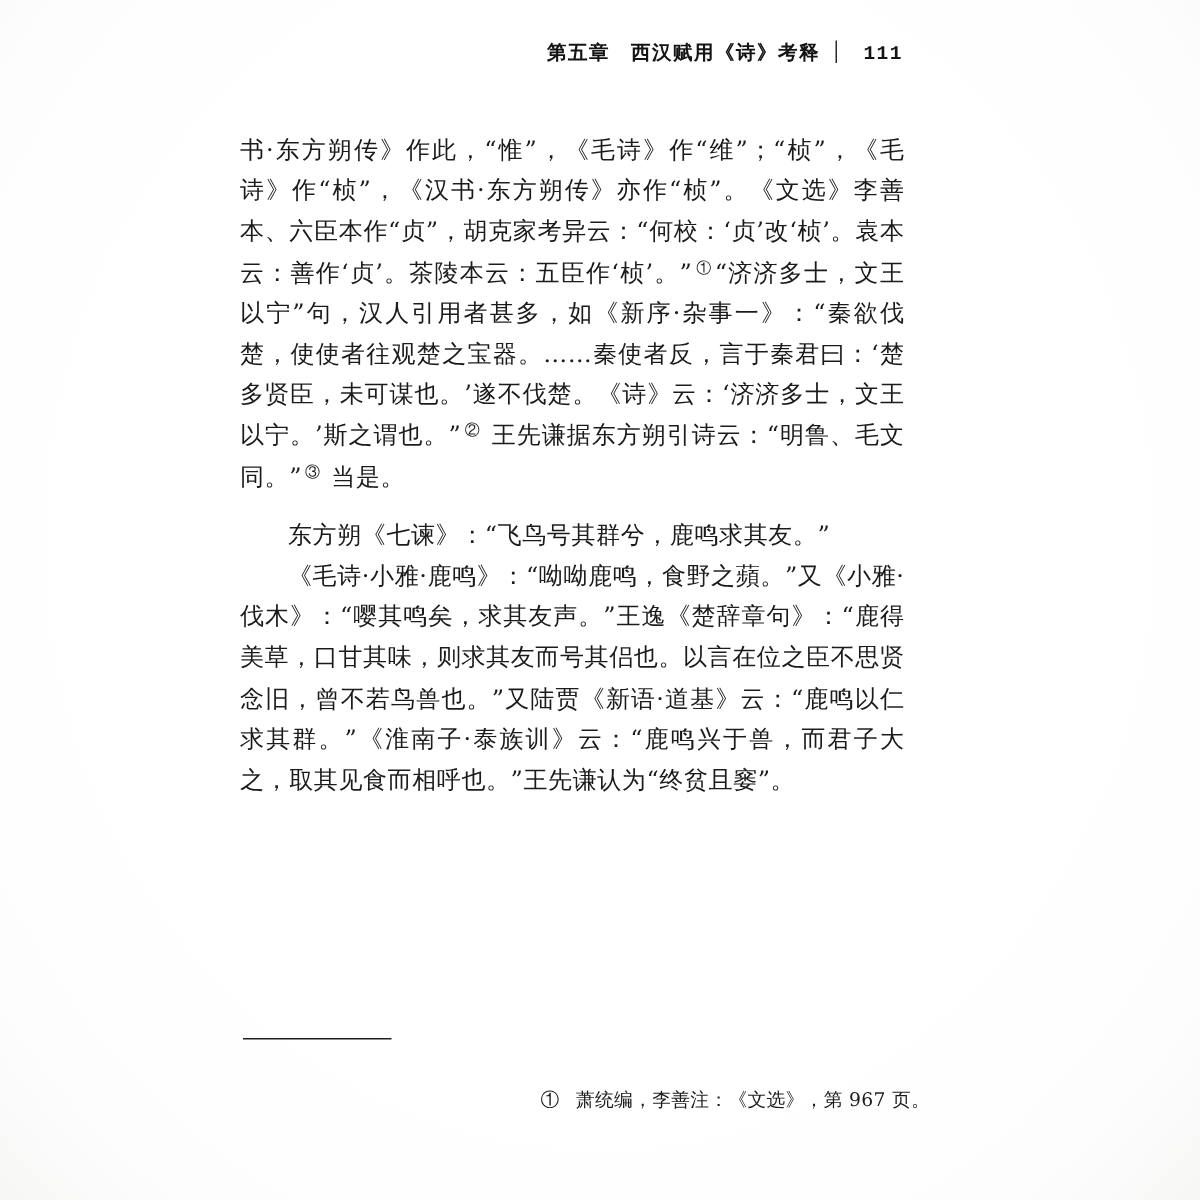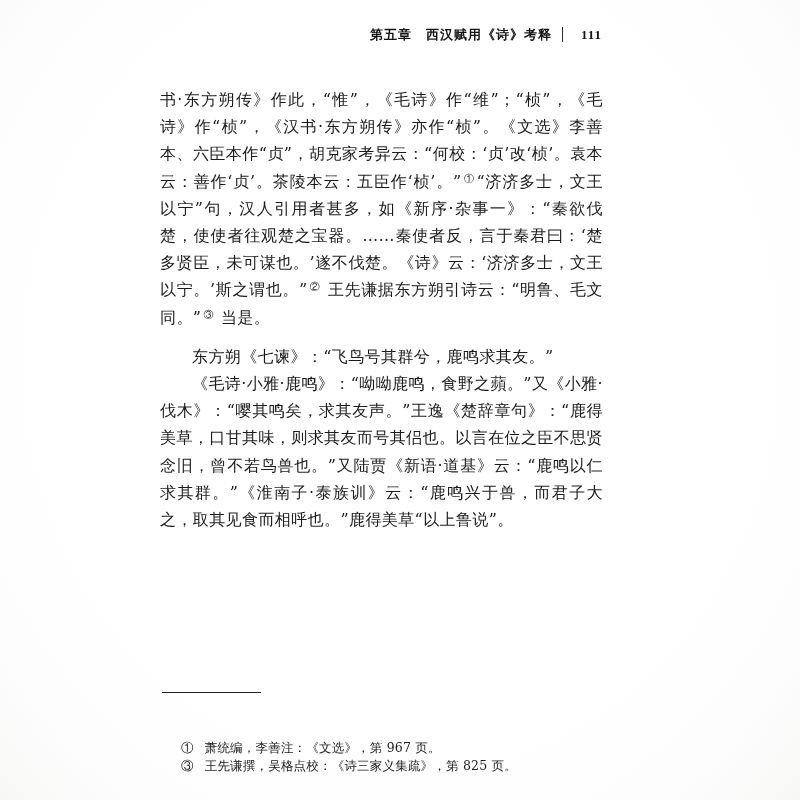--- a/index.html
+++ b/index.html
@@ -39,21 +39,21 @@
   }
   .header-divider {
     display: inline-block;
     width: 0;
     height: 15px;
     border-left: 1.3px solid #2a2a2a;
     margin: 0 18px 0 10px;
     vertical-align: -3px;
   }
   .page-number {
-    font-family: Liberation Serif, serif;
+    font-family: Liberation Mono, monospace;
     font-weight: bold;
     letter-spacing: 1px;
     color: #141414;
   }
   
   .text-block {
     position: absolute;
     top: 69px;
     left: 160px;
     width: 443px;
@@ -85,26 +85,27 @@
   .footnote-sep {
     position: absolute;
     top: 692px;
     left: 162px;
     width: 99px;
     height: 0;
     border-top: 1.6px solid #1f1f1f;
   }
   .footnotes {
     position: absolute;
-    top: 739px;
+    top: 724px;
     left: 160px;
     width: 460px;
     font-size: 12.5px;
     line-height: 17.5px;
     letter-spacing: 0.2px;
+    text-align: right;
   }
   .fn-row {
     padding-left: 21px;
     white-space: nowrap;
   }
   .fn-marker {
     display: inline-block;
     margin-right: 11px;
   }
   .fn-text {
@@ -119,30 +120,27 @@
   <div class="running-header">
     <span class="chapter-title">第五章　西汉赋用《诗》考释</span><span class="header-divider"></span><span class="page-number">111</span>
   </div>
 
   <div class="text-block">
 
     <p><span>书·东方朔传》作此，“惟”，《毛诗》作“维”；“桢”，《毛诗》作“桢”，《汉书·东方朔传》亦作“桢”。《文选》李善本、六臣本作“贞”，胡克家考异云：“何校：‘贞’改‘桢’。袁本云：善作‘贞’。茶陵本云：五臣作‘桢’。”</span><sup class="fn-ref">①</sup><span>“济济多士，文王以宁”句，汉人引用者甚多，如《新序·杂事一》：“秦欲伐楚，使使者往观楚之宝器。……秦使者反，言于秦君曰：‘楚多贤臣，未可谋也。’遂不伐楚。《诗》云：‘济济多士，文王以宁。’斯之谓也。”</span><sup class="fn-ref">②</sup><span> 王先谦据东方朔引诗云：“明鲁、毛文同。”</span><sup class="fn-ref">③</sup><span> 当是。</span></p>
 
     <p class="lead-quote">东方朔《七谏》：“飞鸟号其群兮，鹿鸣求其友。”</p>
 
-    <p class="para-indent">《毛诗·小雅·鹿鸣》：“呦呦鹿鸣，食野之蘋。”又《小雅·伐木》：“嘤其鸣矣，求其友声。”王逸《楚辞章句》：“鹿得美草，口甘其味，则求其友而号其侣也。以言在位之臣不思贤念旧，曾不若鸟兽也。”又陆贾《新语·道基》云：“鹿鸣以仁求其群。”《淮南子·泰族训》云：“鹿鸣兴于兽，而君子大之，取其见食而相呼也。”鹿得美草“以上鲁说”。</p>
+    <p class="para-indent">《毛诗·小雅·鹿鸣》：“呦呦鹿鸣，食野之蘋。”又《小雅·伐木》：“嘤其鸣矣，求其友声。”王逸《楚辞章句》：“鹿得美草，口甘其味，则求其友而号其侣也。以言在位之臣不思贤念旧，曾不若鸟兽也。”又陆贾《新语·道基》云：“鹿鸣以仁求其群。”《淮南子·泰族训》云：“鹿鸣兴于兽，而君子大之，取其见食而相呼也。”王先谦认为“终贫且窭”。</p>
 
 
 
   </div>
 
   <div class="footnote-sep"></div>
 
   <div class="footnotes">
     <div class="fn-row">
       <span class="fn-marker">①</span><span class="fn-text">萧统编，李善注：《文选》，第 967 页。</span>
     </div>
-    <div class="fn-row">
-      <span class="fn-marker">③</span><span class="fn-text">王先谦撰，吴格点校：《诗三家义集疏》，第 825 页。</span>
-    </div>
   </div>
 
 </div>
 
 </body></html>

